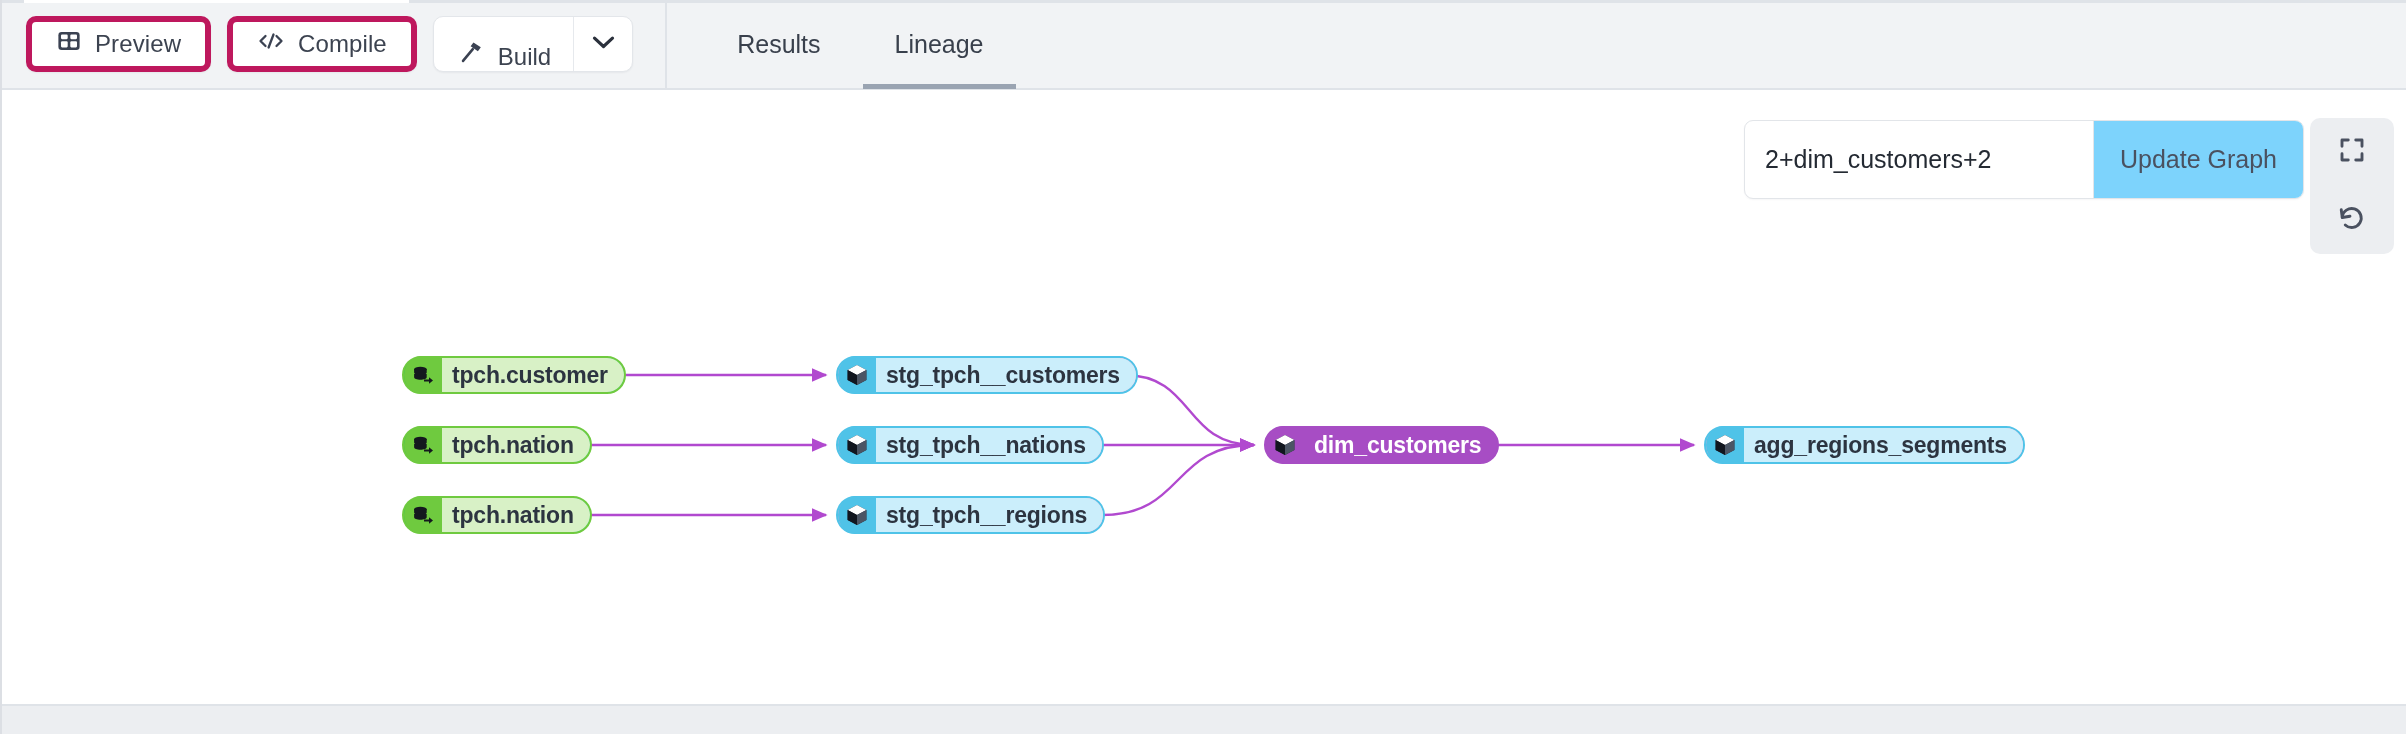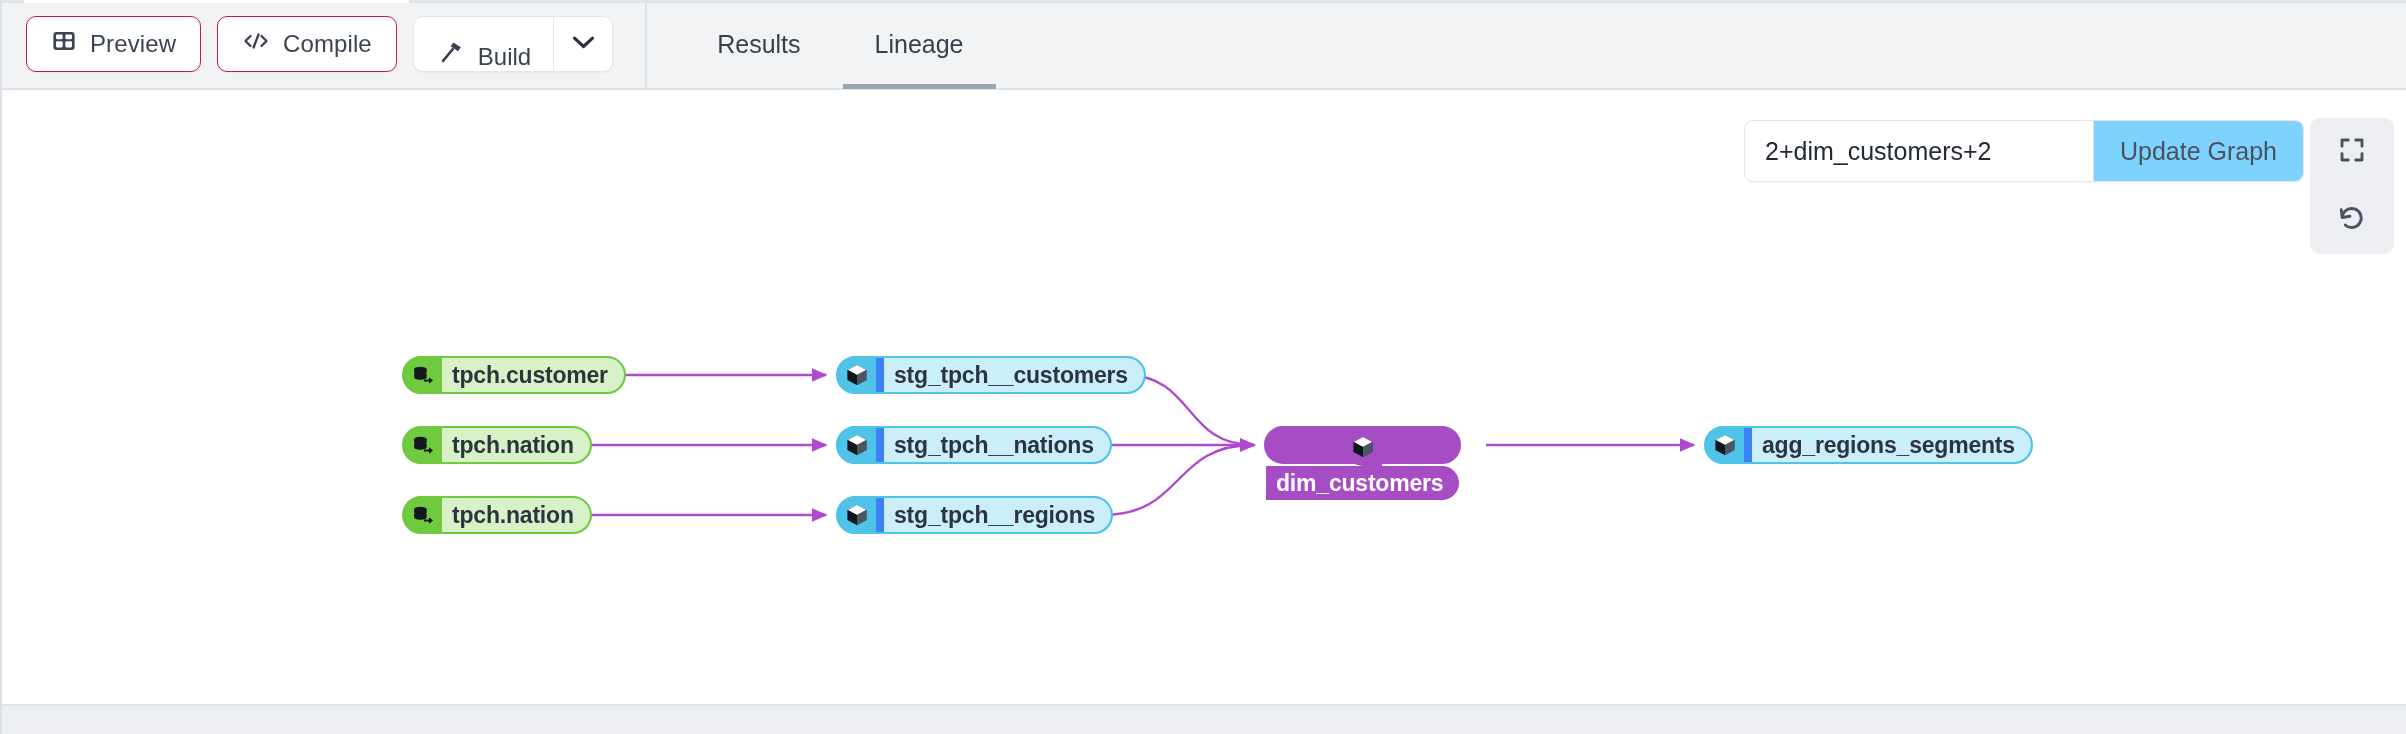--- a/index.html
+++ b/index.html
@@ -46,21 +46,21 @@
 
   .btn-group {
     display: flex;
     align-items: center;
     margin-left: 24px;
     gap: 16px;
   }
   .tbtn {
     height: 56px;
     background: #ffffff;
-    border: 1px solid #be185d;
+    border: 6px solid #be185d;
     border-radius: 10px;
     display: flex;
     align-items: center;
     gap: 13px;
     padding: 0 24px;
     font-size: 24px;
     color: #3b4252;
     cursor: pointer;
     box-shadow: 0 1px 2px rgba(16,24,40,0.05);
     white-space: nowrap;
@@ -139,21 +139,21 @@
     width: 2406px; height: 30px;
     background: #eceef1;
     border-top: 2px solid #dfe3e8;
   }
 
   
   .search-wrap {
     position: absolute;
     left: 1742px; top: 120px;
     display: flex;
-    height: 62px;
+    height: 79px;
     border: 1px solid #e2e5e9;
     border-radius: 9px;
     background: #ffffff;
     box-shadow: 0 1px 2px rgba(16,24,40,0.04);
     overflow: hidden;
     z-index: 6;
   }
   .search-input {
     width: 348px;
     border: none;
@@ -233,21 +233,21 @@
   .node.source .ico { background: #6fca3f; }
   .node.source .nm {
     background: #d8f1c6;
     color: #2c3440;
     border-radius: 0 17px 17px 0;
     height: 34px; line-height: 34px;
     margin: 0;
   }
 
   
-  .node.model { background: #3b82f6; border: 2px solid #4fc3e8; gap: 8px; }
+  .node.model { background: #f9a8d4; border: 2px solid #4fc3e8; }
   .node.model .ico { background: #4fc3e8; }
   .node.model .nm {
     background: #cbeefb;
     color: #2c3440;
     border-radius: 0 17px 17px 0;
     height: 34px; line-height: 34px;
   }
 
   
   .node.selected { background: #a74dc4; border: 2px solid #a74dc4; }
@@ -406,21 +406,21 @@
           <span class="ico">
             <svg width="24" height="24" viewBox="0 0 24 24">
               <path d="M12 2.0 L21.4 7.0 V17.0 L12 22.0 L2.6 17.0 V7.0 Z" fill="#1b2230"></path>
               <path d="M12 2.0 L21.4 7.0 L12 12.0 L2.6 7.0 Z" fill="#ffffff"></path>
               <path d="M12 12.0 L21.4 7.0 V17.0 L12 22.0 Z" fill="#4b5564"></path>
               <path d="M12 12.0 L2.6 7.0 V17.0 L12 22.0 Z" fill="#11161f"></path>
             </svg>
           </span>
           <span class="nm">stg_tpch__regions</span>
         </div>
-        <div class="node selected" style="left: 1262px; top: 336px; flex-direction: column;">
+        <div class="node selected" style="left: 1262px; top: 336px;">
           <span class="ico">
             <svg width="24" height="24" viewBox="0 0 24 24">
               <path d="M12 2.0 L21.4 7.0 V17.0 L12 22.0 L2.6 17.0 V7.0 Z" fill="#1b2230"></path>
               <path d="M12 2.0 L21.4 7.0 L12 12.0 L2.6 7.0 Z" fill="#ffffff"></path>
               <path d="M12 12.0 L21.4 7.0 V17.0 L12 22.0 Z" fill="#4b5564"></path>
               <path d="M12 12.0 L2.6 7.0 V17.0 L12 22.0 Z" fill="#11161f"></path>
             </svg>
           </span>
           <span class="nm">dim_customers</span>
         </div>

